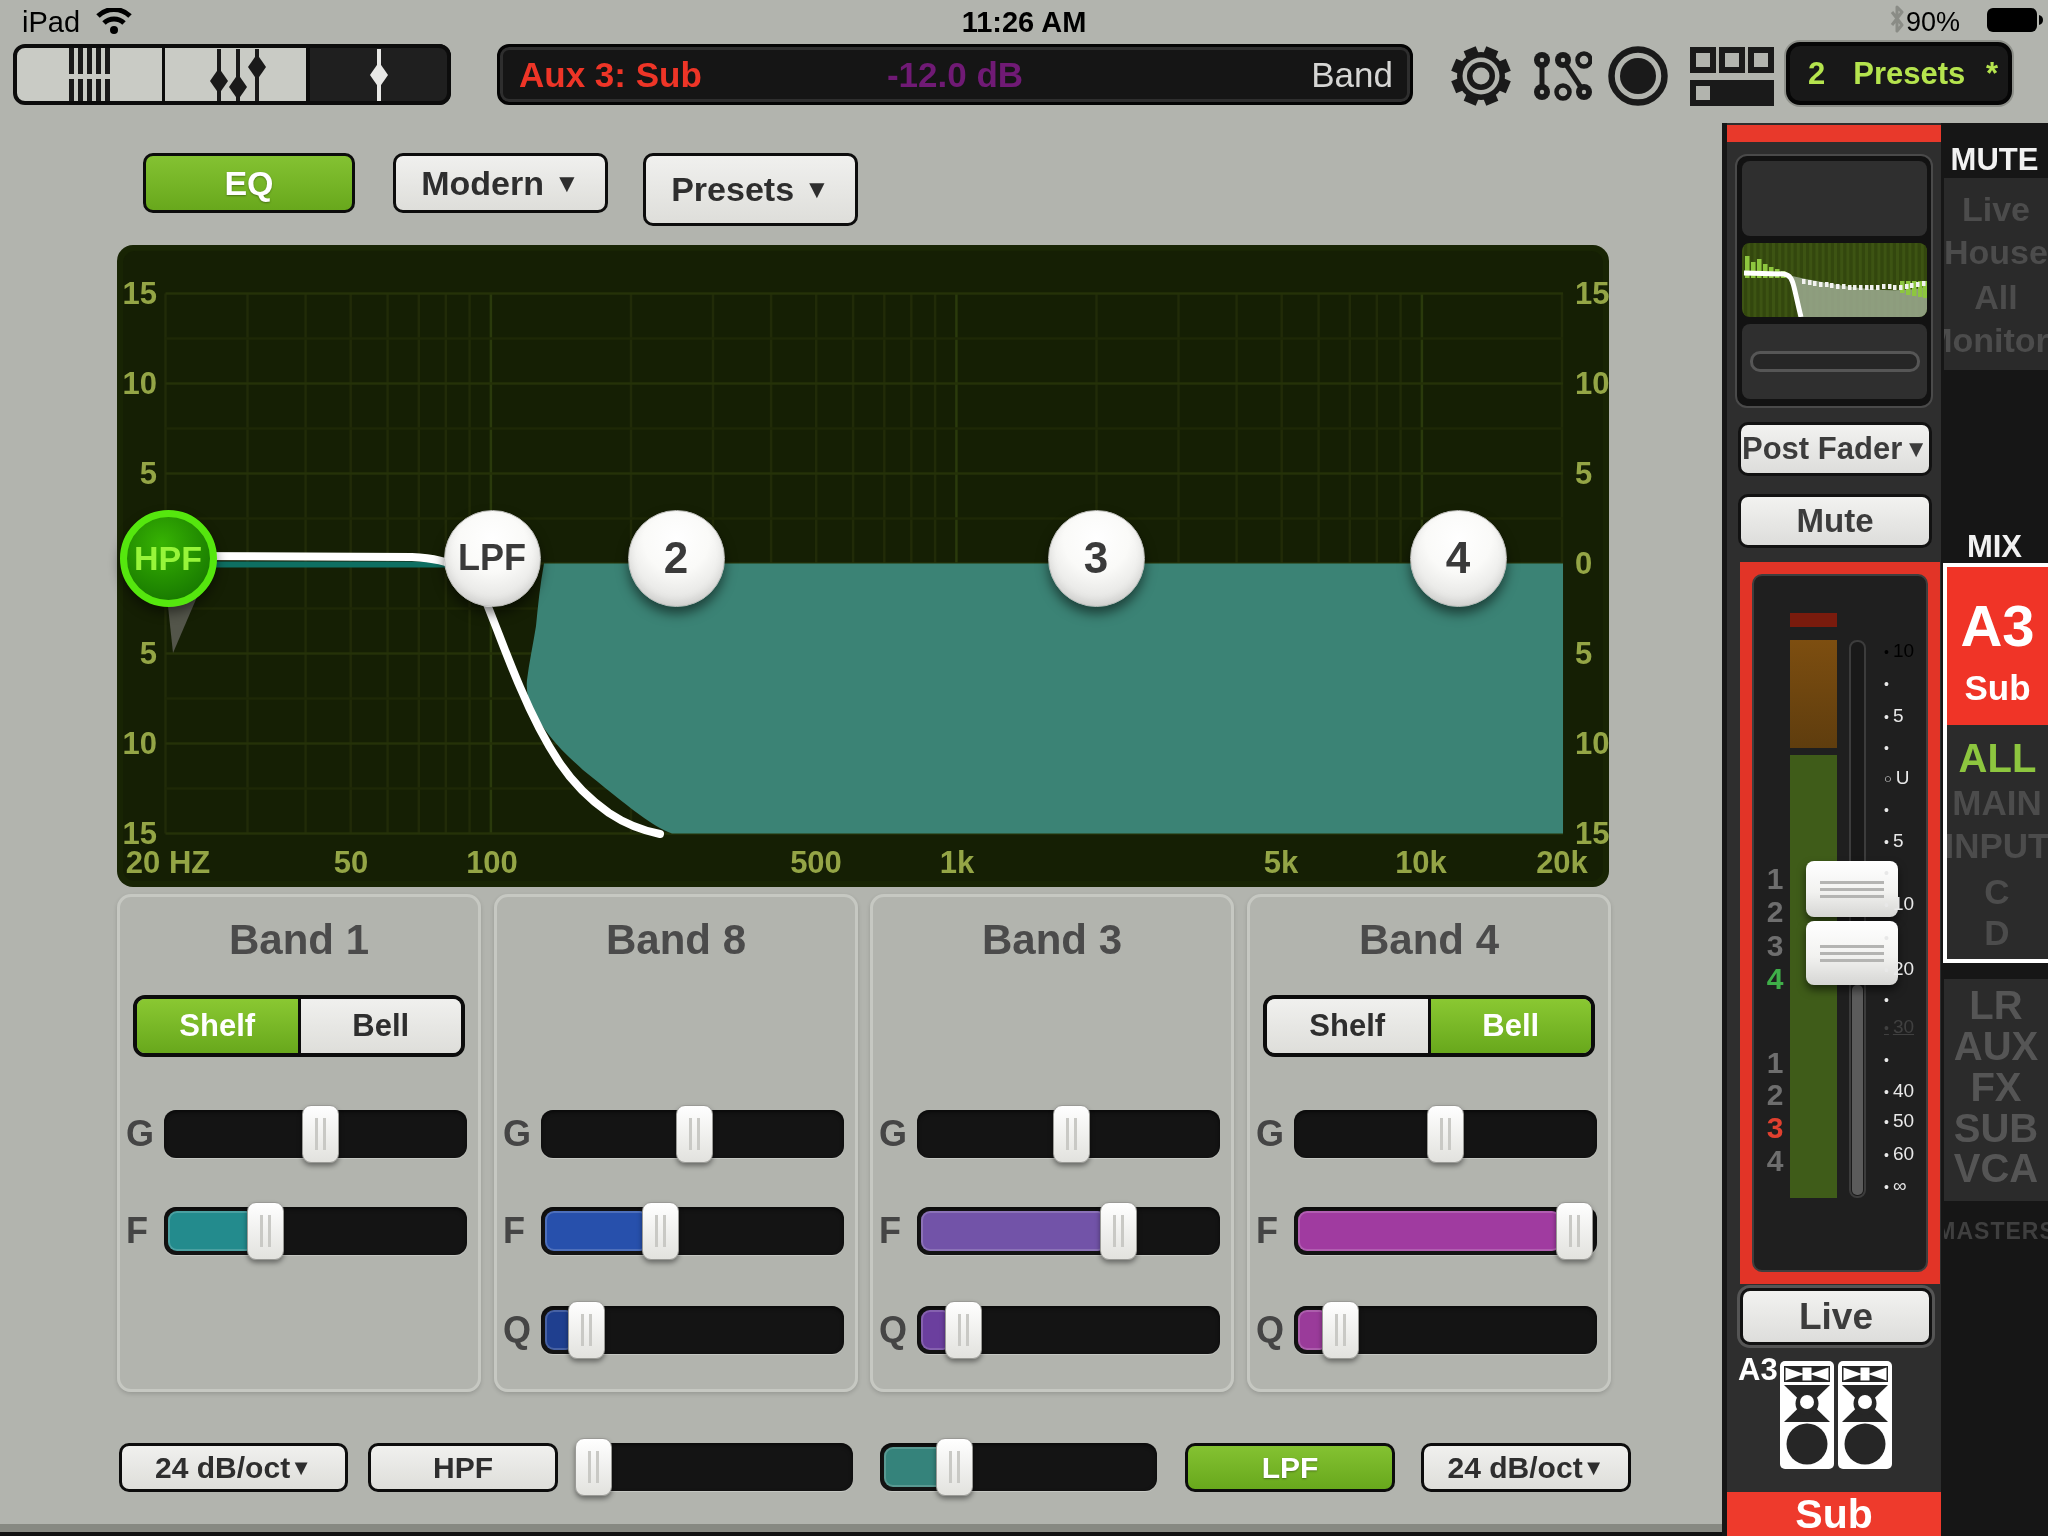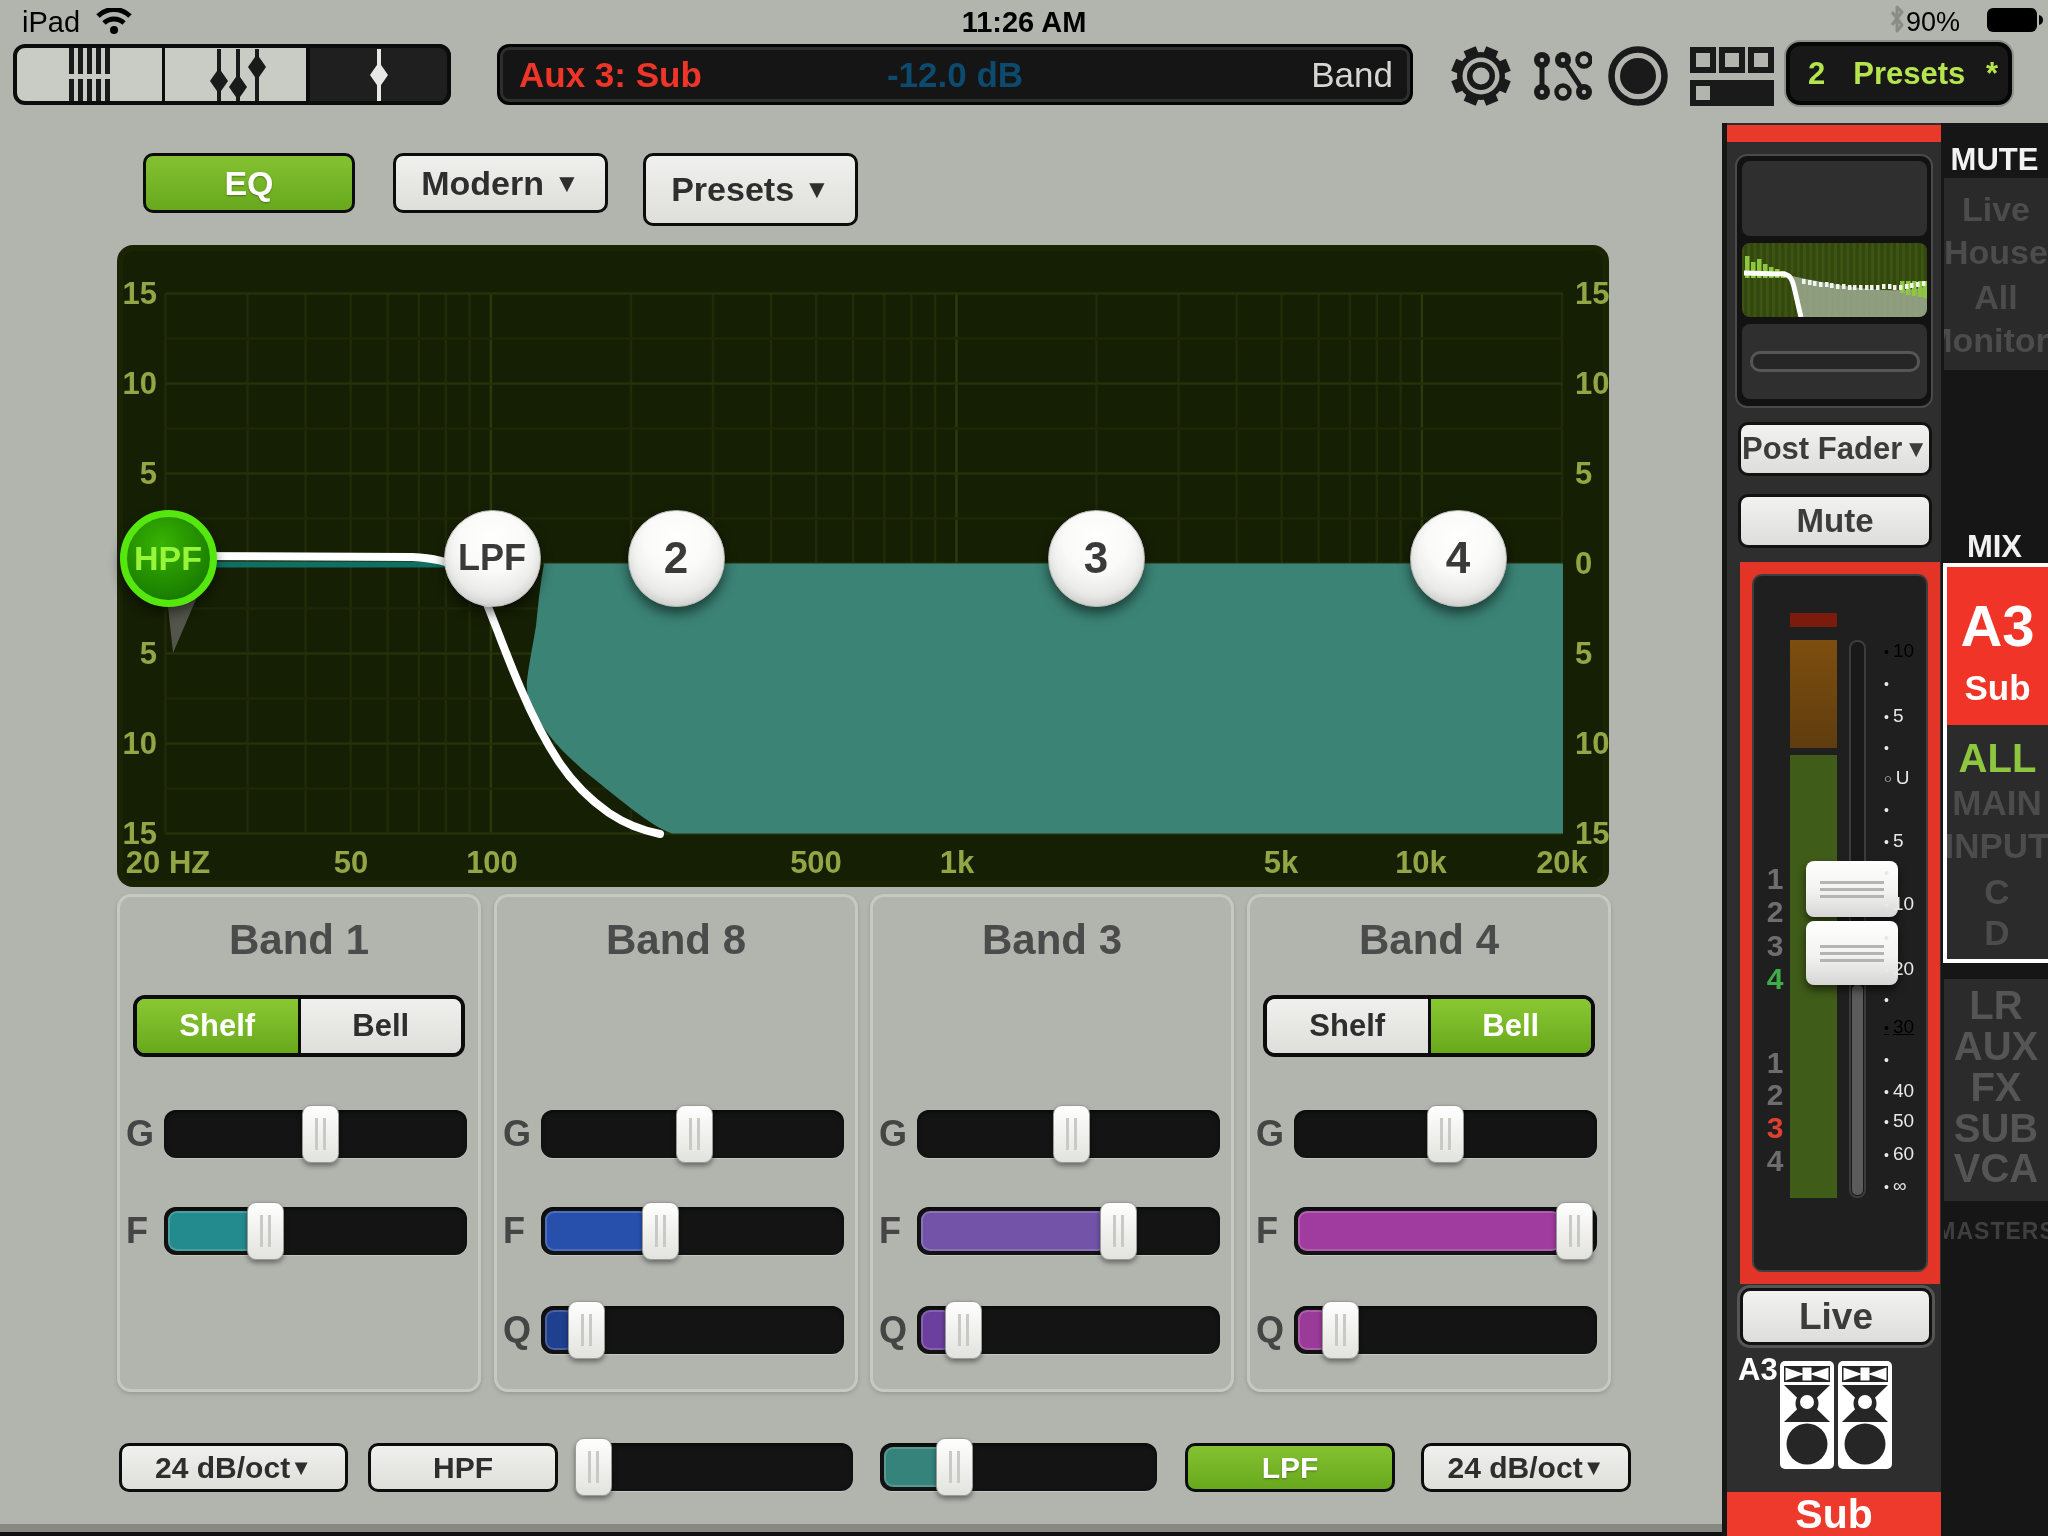--- a/index.html
+++ b/index.html
@@ -42,21 +42,21 @@
     </svg>
   </div>
 <div style="position:absolute;left:306px;top:44px;width:145px;height:61px;background:#1f1f1f;border:4px solid #0c0c0c;border-radius:0 12px 12px 0;display:flex;align-items:center;justify-content:center;">
     <svg width="20" height="52" viewBox="0 0 20 52">
       <rect x="8" y="0" width="4" height="52" fill="#e8e8e6"></rect>
       <path d="M 10 13 L 19 26 L 10 39 L 1 26 Z" fill="#e8e8e6"></path>
     </svg>
   </div>
 <div style="position:absolute;left:497px;top:44px;width:916px;height:61px;background:#151515;border:3px solid #040404;border-radius:12px;box-shadow:inset 0 0 0 3px #2e2e2e;display:flex;align-items:center;"></div>
 <div style="position:absolute;left:519px;top:44px;height:61px;display:flex;align-items:center;font-size:35px;font-weight:bold;color:#ee3527;">Aux 3: Sub</div>
-<div style="position:absolute;left:497px;top:44px;width:916px;height:61px;display:flex;align-items:center;justify-content:center;font-size:35px;font-weight:bold;color:#0c4a6e;">-12.0 dB</div>
+<div style="position:absolute;left:497px;top:44px;width:916px;height:61px;display:flex;align-items:center;justify-content:center;font-size:35px;font-weight:bold;color:#701a75;">-12.0 dB</div>
 <div style="position:absolute;left:1217px;top:44px;width:176px;height:61px;display:flex;align-items:center;justify-content:flex-end;font-size:35px;color:#d6d6d4;">Band</div>
 <div style="position:absolute;left:1450px;top:45px;"><svg width="62" height="62" viewBox="0 0 62 62">
       <line x1="48.6" y1="38.3" x2="58.3" y2="42.3" stroke="#1a1a1a" stroke-width="13"></line>
       <line x1="38.3" y1="48.6" x2="42.3" y2="58.3" stroke="#1a1a1a" stroke-width="13"></line>
       <line x1="23.7" y1="48.6" x2="19.7" y2="58.3" stroke="#1a1a1a" stroke-width="13"></line>
       <line x1="13.4" y1="38.3" x2="3.7" y2="42.3" stroke="#1a1a1a" stroke-width="13"></line>
       <line x1="13.4" y1="23.7" x2="3.7" y2="19.7" stroke="#1a1a1a" stroke-width="13"></line>
       <line x1="23.7" y1="13.4" x2="19.7" y2="3.7" stroke="#1a1a1a" stroke-width="13"></line>
       <line x1="38.3" y1="13.4" x2="42.3" y2="3.7" stroke="#1a1a1a" stroke-width="13"></line>
       <line x1="48.6" y1="23.7" x2="58.3" y2="19.7" stroke="#1a1a1a" stroke-width="13"></line>
@@ -418,21 +418,21 @@
 <div style="position:absolute;left:1884px;top:705px;width:44px;font-size:19px;color:#e8e8e8;"><span style="font-size:14px;vertical-align:middle;margin-right:4px;">•</span>5</div>
 <div style="position:absolute;left:1884px;top:736px;width:44px;font-size:19px;color:#e8e8e8;"><span style="font-size:14px;">•</span></div>
 <div style="position:absolute;left:1884px;top:767px;width:44px;font-size:19px;color:#e8e8e8;"><span style="font-size:13px;vertical-align:middle;margin-right:4px;">○</span>U</div>
 <div style="position:absolute;left:1884px;top:798px;width:44px;font-size:19px;color:#e8e8e8;"><span style="font-size:14px;">•</span></div>
 <div style="position:absolute;left:1884px;top:830px;width:44px;font-size:19px;color:#e8e8e8;"><span style="font-size:14px;vertical-align:middle;margin-right:4px;">•</span>5</div>
 <div style="position:absolute;left:1884px;top:861px;width:44px;font-size:19px;color:#e8e8e8;"><span style="font-size:14px;">•</span></div>
 <div style="position:absolute;left:1884px;top:893px;width:44px;font-size:19px;color:#e8e8e8;"><span style="font-size:14px;vertical-align:middle;margin-right:4px;">•</span>10</div>
 <div style="position:absolute;left:1884px;top:926px;width:44px;font-size:19px;color:#e8e8e8;"><span style="font-size:14px;">•</span></div>
 <div style="position:absolute;left:1884px;top:958px;width:44px;font-size:19px;color:#e8e8e8;"><span style="font-size:14px;vertical-align:middle;margin-right:4px;">•</span>20</div>
 <div style="position:absolute;left:1884px;top:988px;width:44px;font-size:19px;color:#e8e8e8;"><span style="font-size:14px;">•</span></div>
-<div style="position:absolute;left:1884px;top:1016px;width:44px;font-size:19px;color:#000000;text-decoration:underline;"><span style="font-size:14px;vertical-align:middle;margin-right:4px;">•</span>30</div>
+<div style="position:absolute;left:1884px;top:1016px;width:44px;font-size:19px;color:#404040;text-decoration:underline;"><span style="font-size:14px;vertical-align:middle;margin-right:4px;">•</span>30</div>
 <div style="position:absolute;left:1884px;top:1048px;width:44px;font-size:19px;color:#e8e8e8;"><span style="font-size:14px;">•</span></div>
 <div style="position:absolute;left:1884px;top:1080px;width:44px;font-size:19px;color:#e8e8e8;"><span style="font-size:14px;vertical-align:middle;margin-right:4px;">•</span>40</div>
 <div style="position:absolute;left:1884px;top:1110px;width:44px;font-size:19px;color:#e8e8e8;"><span style="font-size:14px;vertical-align:middle;margin-right:4px;">•</span>50</div>
 <div style="position:absolute;left:1884px;top:1143px;width:44px;font-size:19px;color:#e8e8e8;"><span style="font-size:14px;vertical-align:middle;margin-right:4px;">•</span>60</div>
 <div style="position:absolute;left:1884px;top:1175px;width:44px;font-size:19px;color:#e8e8e8;"><span style="font-size:14px;vertical-align:middle;margin-right:4px;">•</span>∞</div>
 <div style="position:absolute;left:1740px;top:1288px;width:192px;height:57px;background:linear-gradient(#f2f2f0,#dddddb);border:3px solid #121212;border-radius:10px;box-shadow:0 0 0 3px #555;display:flex;align-items:center;justify-content:center;font-size:37px;font-weight:bold;color:#3c3c3c;">Live</div>
 <div style="position:absolute;left:1738px;top:1352px;font-size:31px;font-weight:bold;color:#fff;">A3</div>
 <div style="position:absolute;left:1780px;top:1361px;"><svg width="54" height="108" viewBox="0 0 54 108">
       <rect x="0" y="0" width="54" height="108" rx="5" fill="#fff"></rect>
       <rect x="4" y="5" width="46" height="16" fill="#262626"></rect>

